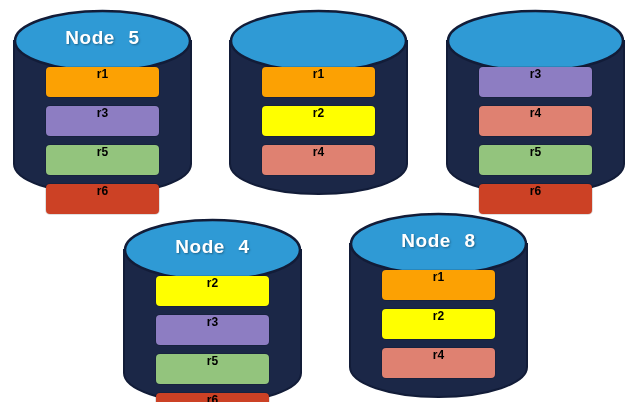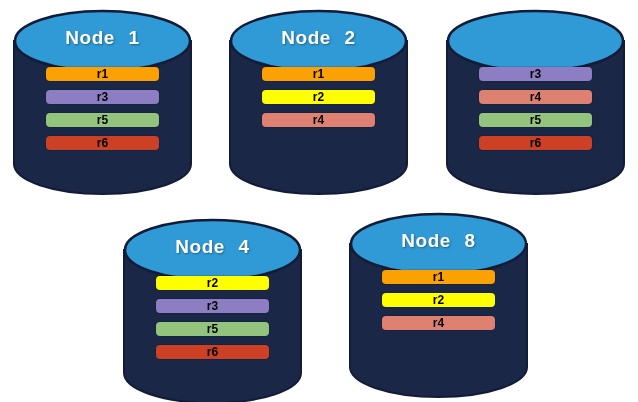--- a/index.html
+++ b/index.html
@@ -15,48 +15,47 @@
   .node-title{
     position:absolute;top:19px;left:0;right:0;text-align:center;
     color:#ffffff;font-weight:bold;font-size:19px;letter-spacing:0.5px;
     word-spacing:8px;text-shadow:1px 1px 2px rgba(0,0,0,0.35);
   }
   .bars{
     position:absolute;top:59px;left:0;right:0;
     display:flex;flex-direction:column;align-items:center;gap:9px;
   }
   .bar{
-    width:113px;height:14px;border-radius:4px;
+    width:113px;height:30px;border-radius:4px;
     text-align:center;font-size:12px;font-weight:bold;color:#000000;
     line-height:14px;box-shadow:0 0 0 1px rgba(0,0,0,0.12);
   }
 </style>
 </head>
 <body>
 
 <div id="canvas">
     <div class="node">
     <svg class="cyl" viewBox="0 0 181 188" preserveAspectRatio="none" aria-hidden="true">
       <path class="cyl-body" d="M2,33 L179,33 L179,156 A88.5,30 0 0 1 2,156 Z" fill="#1B2747" stroke="#121C38" stroke-width="2"></path>
       <ellipse class="cyl-top" cx="90.5" cy="33" rx="87.5" ry="30" fill="#2F9AD5" stroke="#121C38" stroke-width="2.5"></ellipse>
     </svg>
-    <div class="node-title">Node 1</div>
+    <div class="node-title">Node 5</div>
     <div class="bars">
         <div class="bar" style="background: rgb(252, 161, 3); color: rgb(0, 0, 0);">r1</div>
         <div class="bar" style="background: rgb(141, 125, 194); color: rgb(0, 0, 0);">r3</div>
         <div class="bar" style="background: rgb(147, 196, 125); color: rgb(0, 0, 0);">r5</div>
         <div class="bar" style="background: rgb(204, 65, 37); color: rgb(0, 0, 0);">r6</div>
       </div>
   </div>
     <div class="node">
     <svg class="cyl" viewBox="0 0 181 188" preserveAspectRatio="none" aria-hidden="true">
       <path class="cyl-body" d="M2,33 L179,33 L179,156 A88.5,30 0 0 1 2,156 Z" fill="#1B2747" stroke="#121C38" stroke-width="2"></path>
       <ellipse class="cyl-top" cx="90.5" cy="33" rx="87.5" ry="30" fill="#2F9AD5" stroke="#121C38" stroke-width="2.5"></ellipse>
     </svg>
-    <div class="node-title">Node 2</div>
     <div class="bars">
         <div class="bar" style="background: rgb(252, 161, 3); color: rgb(0, 0, 0);">r1</div>
         <div class="bar" style="background: rgb(255, 255, 0); color: rgb(0, 0, 0);">r2</div>
         <div class="bar" style="background: rgb(223, 129, 113); color: rgb(0, 0, 0);">r4</div>
       </div>
   </div>
     <div class="node">
     <svg class="cyl" viewBox="0 0 181 188" preserveAspectRatio="none" aria-hidden="true">
       <path class="cyl-body" d="M2,33 L179,33 L179,156 A88.5,30 0 0 1 2,156 Z" fill="#1B2747" stroke="#121C38" stroke-width="2"></path>
       <ellipse class="cyl-top" cx="90.5" cy="33" rx="87.5" ry="30" fill="#2F9AD5" stroke="#121C38" stroke-width="2.5"></ellipse>

